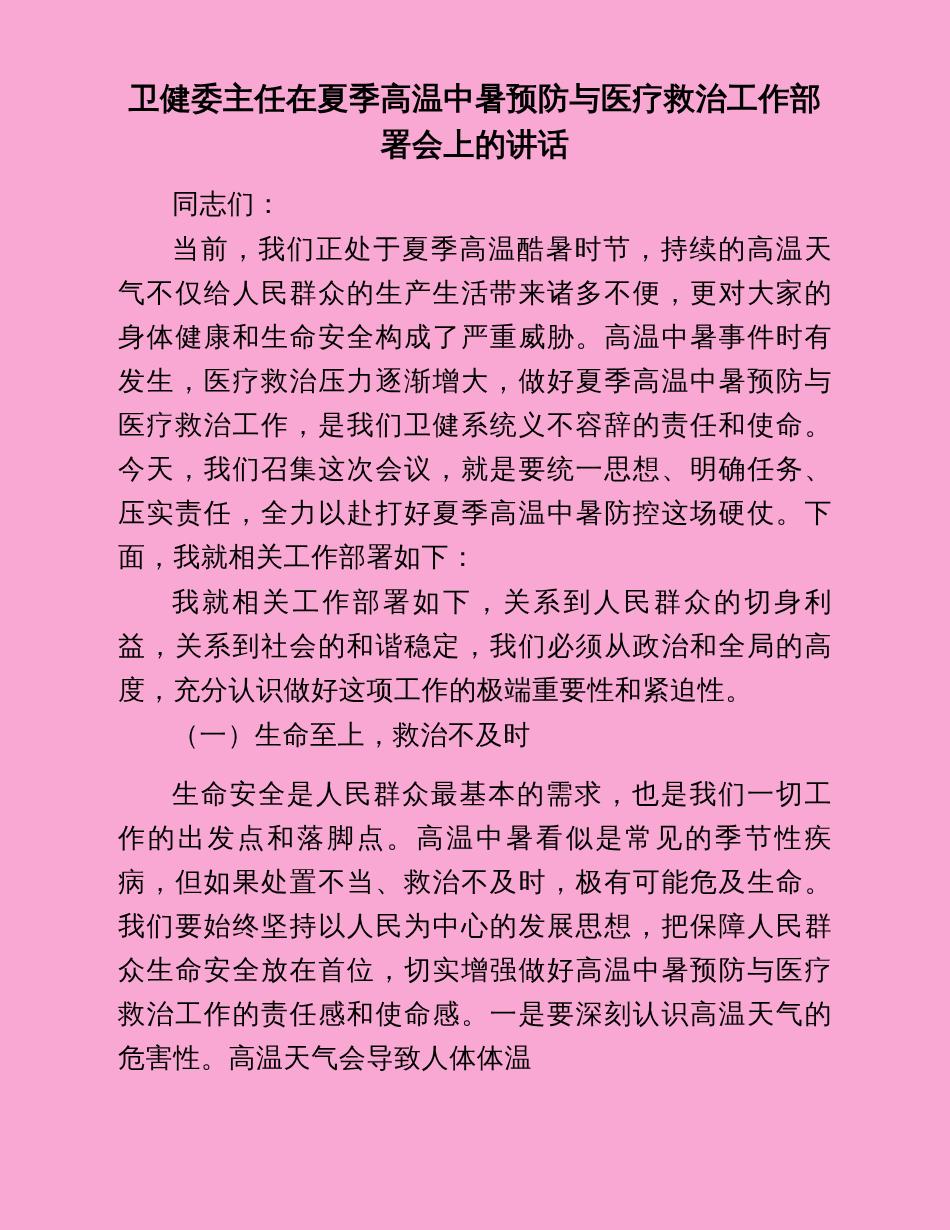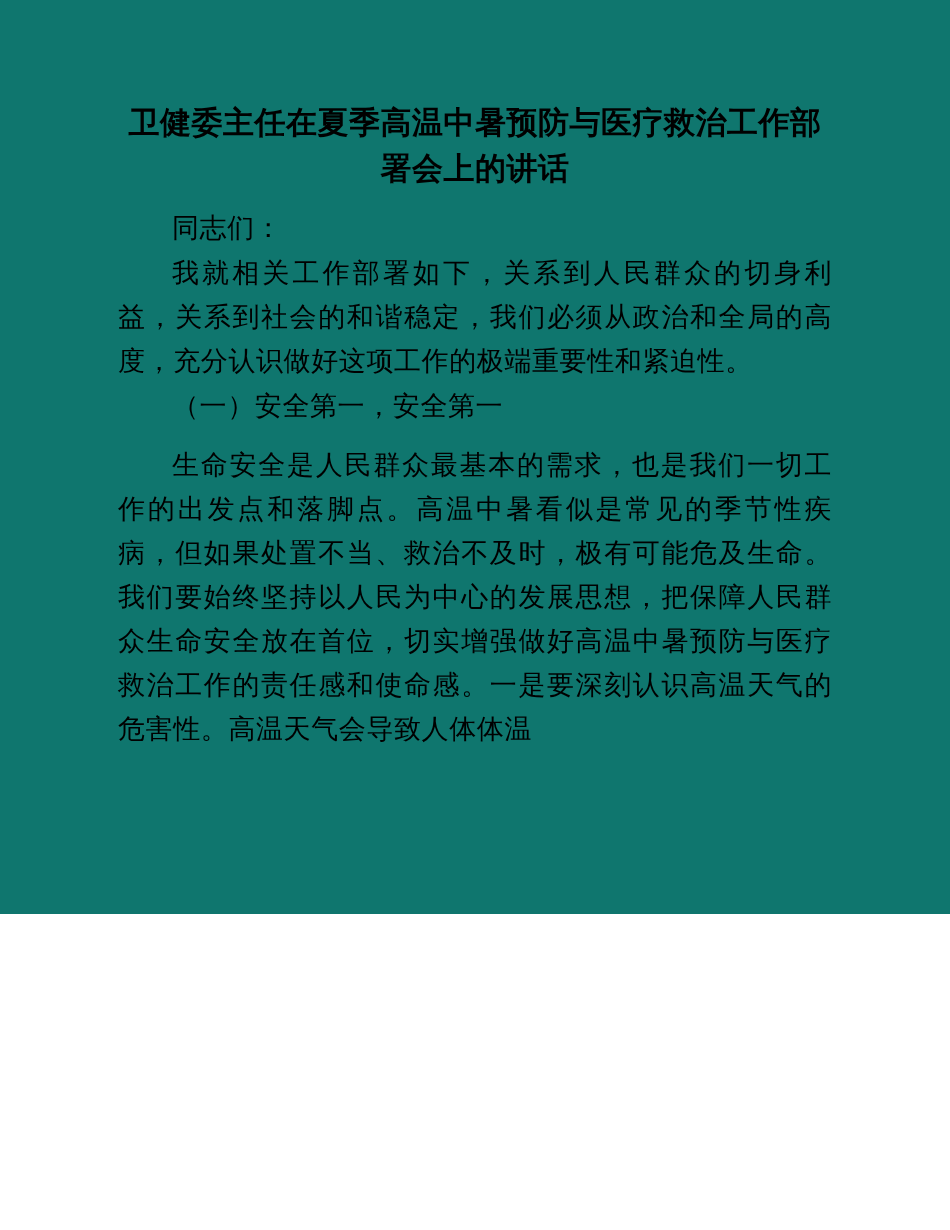--- a/index.html
+++ b/index.html
@@ -9,25 +9,25 @@
   }
   body {
     width: 950px;
     height: 1230px;
     font-family: "Liberation Serif", "DejaVu Serif", serif;
     color: #000000;
     overflow: hidden;
   }
   .page {
     width: 950px;
-    height: 914px;
+    height: 1230px;
     box-sizing: border-box;
-    padding: 100px 118px 0 118px;
+    padding: 76px 118px 0 118px;
     position: relative;
-    background: #0f766e;
+    background: #f9a8d4;
   }
   .doc-title {
     font-family: "Liberation Sans", "DejaVu Sans", sans-serif;
     font-weight: bold;
     font-size: 31px;
     line-height: 46px;
     text-align: center;
     letter-spacing: 0.5px;
     margin: 0 0 14px 0;
     padding: 0 4px;
@@ -45,16 +45,17 @@
     margin-bottom: 0;
     margin-top: 15px;
   }
 </style>
 </head>
 <body>
 
 <div class="page">
   <h1 class="doc-title">卫健委主任在夏季高温中暑预防与医疗救治工作部署会上的讲话</h1>
   <p class="para">同志们：</p>
+  <p class="para">当前，我们正处于夏季高温酷暑时节，持续的高温天气不仅给人民群众的生产生活带来诸多不便，更对大家的身体健康和生命安全构成了严重威胁。高温中暑事件时有发生，医疗救治压力逐渐增大，做好夏季高温中暑预防与医疗救治工作，是我们卫健系统义不容辞的责任和使命。今天，我们召集这次会议，就是要统一思想、明确任务、压实责任，全力以赴打好夏季高温中暑防控这场硬仗。下面，我就相关工作部署如下：</p>
   <p class="para">我就相关工作部署如下，关系到人民群众的切身利益，关系到社会的和谐稳定，我们必须从政治和全局的高度，充分认识做好这项工作的极端重要性和紧迫性。</p>
-  <p class="para">（一）安全第一，安全第一</p>
+  <p class="para">（一）生命至上，救治不及时</p>
   <p class="para">生命安全是人民群众最基本的需求，也是我们一切工作的出发点和落脚点。高温中暑看似是常见的季节性疾病，但如果处置不当、救治不及时，极有可能危及生命。我们要始终坚持以人民为中心的发展思想，把保障人民群众生命安全放在首位，切实增强做好高温中暑预防与医疗救治工作的责任感和使命感。一是要深刻认识高温天气的危害性。高温天气会导致人体体温</p>
 </div>
 
 </body></html>

